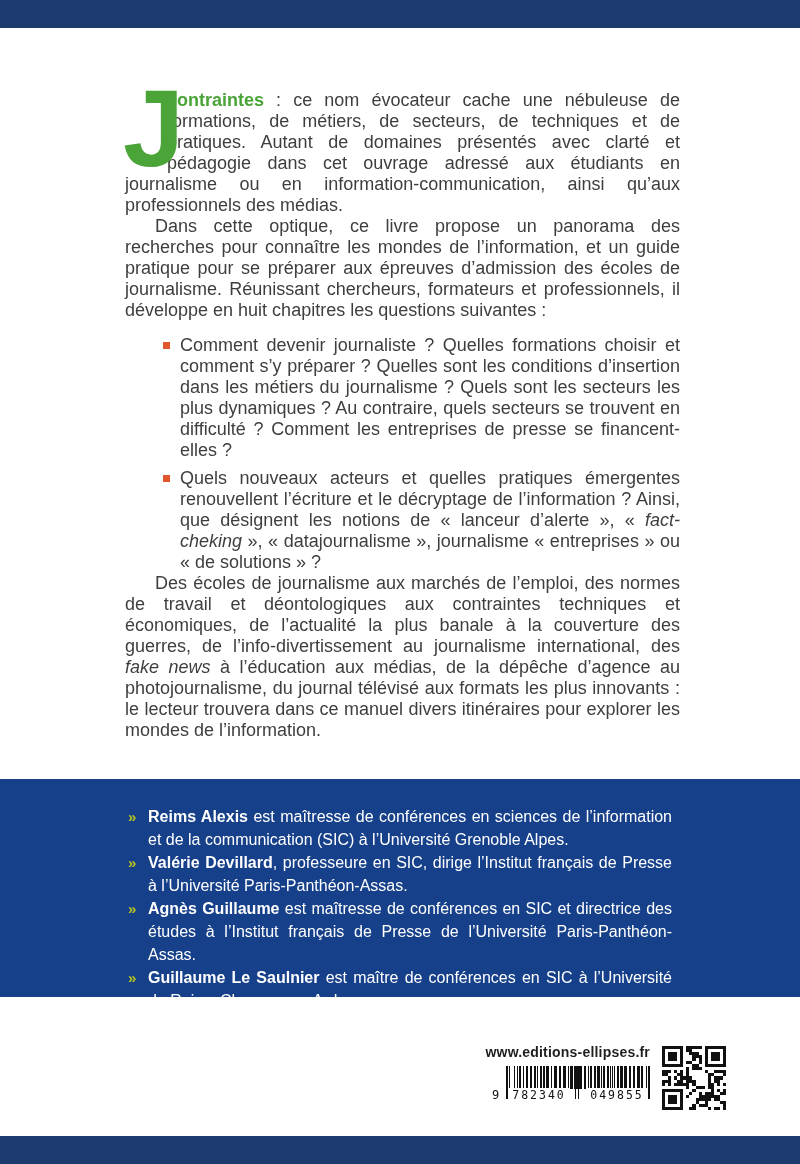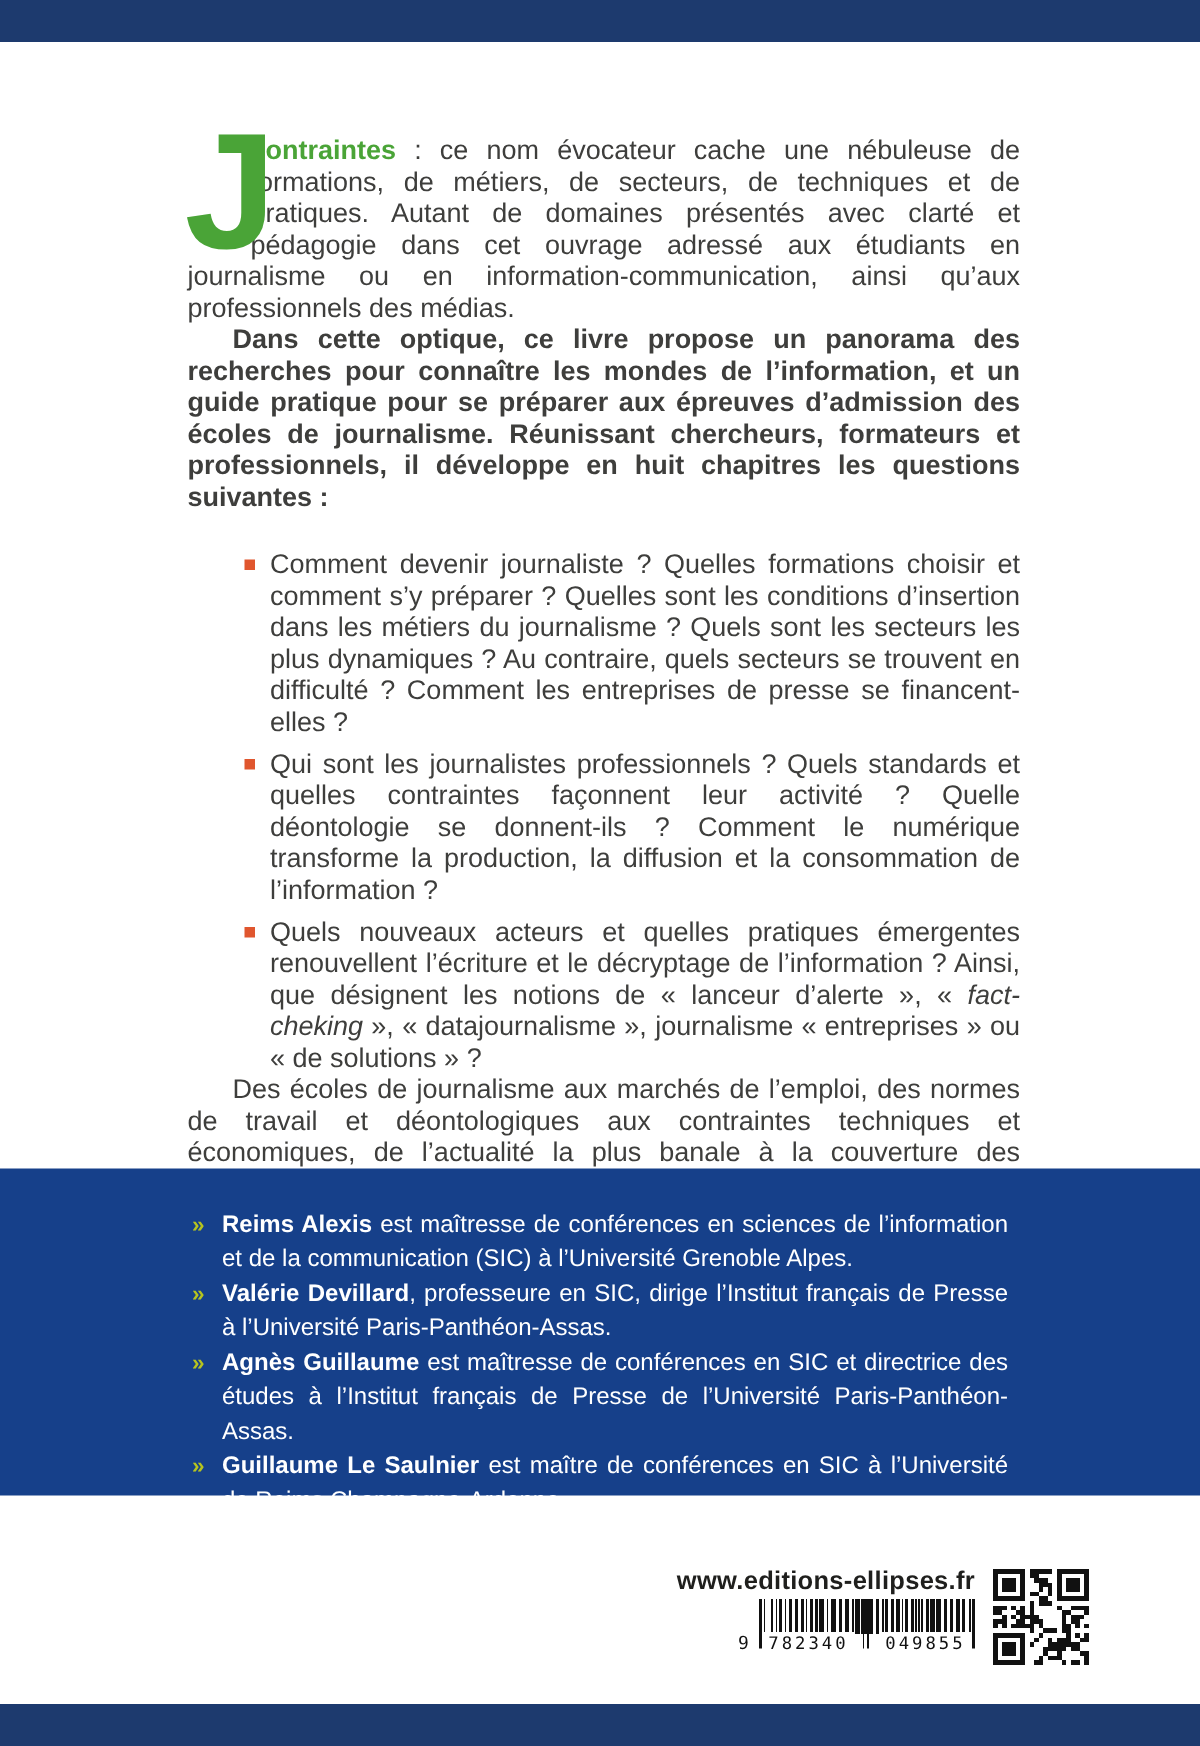--- a/index.html
+++ b/index.html
@@ -20,22 +20,22 @@
     font-size:18px; line-height:21px; text-align:justify;
   }
   .main p{margin:0;}
   .p-lead{position:relative;}
   .dropcap-spacer{float:left; width:42px; height:64px;}
   .dropcap{
     position:absolute; left:-2px; top:-17px; font-size:110px; line-height:1;
     font-weight:bold; color:var(--green);
   }
   .lead-word{color:var(--green); font-weight:bold;}
-  .p-indent{text-indent:30px; margin-top:22px;font-weight:bold;}
-  .bullet-list{list-style:none; margin:24px 0 0 0; padding:0;}
+  .p-indent{text-indent:30px; margin-top:22px;}
+  .bullet-list{list-style:none; margin:14px 0 0 0; padding:0;}
   .bullet-list li{position:relative; padding-left:55px; margin-top:7px;}
   .sq{
     position:absolute; left:38px; top:7px; width:7px; height:7px;
     background:var(--orange);
   }
   .it{font-style:italic;}
   .p-final{text-indent:30px; margin-top:12px;}
 
   
   .authors{
@@ -48,21 +48,21 @@
   }
   .authors li{position:relative; padding-left:20px;}
   .chev{
     position:absolute; left:0; top:0; color:var(--chartreuse);
     font-weight:bold; font-size:15px;
   }
   .author-name{font-weight:bold;}
 
   
   .website{
-    position:absolute; top:1044px; right:150px; font-size:17px; font-weight:bold;
+    position:absolute; top:1044px; right:150px; font-size:14px; font-weight:bold;
     color:var(--footer-ink); letter-spacing:0.2px;
   }
   .barcode{position:absolute; left:492px; top:1066px; width:158px; height:40px;}
   .bc-nine{
     position:absolute; left:0; top:22px; font-family:"DejaVu Sans Mono",monospace;
     font-size:12px; color:#111;
   }
   .bc-bars{position:absolute; left:14px; top:0;}
   .bc-digits{
     position:absolute; left:16px; top:22px; width:140px; display:flex;
@@ -91,21 +91,20 @@
 
     <p class="p-indent">Dans cette optique, ce livre propose un panorama des recherches pour connaître les mondes de l’information, et un guide pratique pour se préparer aux épreuves d’admission des écoles de journalisme. Réunissant chercheurs, formateurs et professionnels, il développe en huit chapitres les questions suivantes :</p>
 
     <ul class="bullet-list">
       <li>
         <span class="sq"></span>
         <span>Comment devenir journaliste ? Quelles formations choisir et comment s’y préparer ? Quelles sont les conditions d’insertion dans les métiers du journalisme ? Quels sont les secteurs les plus dynamiques ? Au contraire, quels secteurs se trouvent en difficulté ? Comment les entreprises de presse se financent-elles ?</span>
       </li>
       <li>
         <span class="sq"></span>
-        <span>Qui sont les journalistes professionnels ? Quels standards et quelles contraintes façonnent leur activité ? Quelle déontologie se donnent-ils ? Comment le numérique transforme la production, la diffusion et la consommation de l’information ?</span>
       </li>
       <li>
         <span class="sq"></span>
         <span>Quels nouveaux acteurs et quelles pratiques émergentes renouvellent l’écriture et le décryptage de l’information ? Ainsi, que désignent les notions de « lanceur d’alerte », « </span><span class="it">fact-cheking</span><span> », « datajournalisme », journalisme « entreprises » ou « de solutions » ?</span>
       </li>
     </ul>
 
     <p class="p-final"><span>Des écoles de journalisme aux marchés de l’emploi, des normes de travail et déontologiques aux contraintes techniques et économiques, de l’actualité la plus banale à la couverture des guerres, de l’info-divertissement au journalisme international, des </span><span class="it">fake news</span><span> à l’éducation aux médias, de la dépêche d’agence au photojournalisme, du journal télévisé aux formats les plus innovants : le lecteur trouvera dans ce manuel divers itinéraires pour explorer les mondes de l’information.</span></p>
   </div>
 

